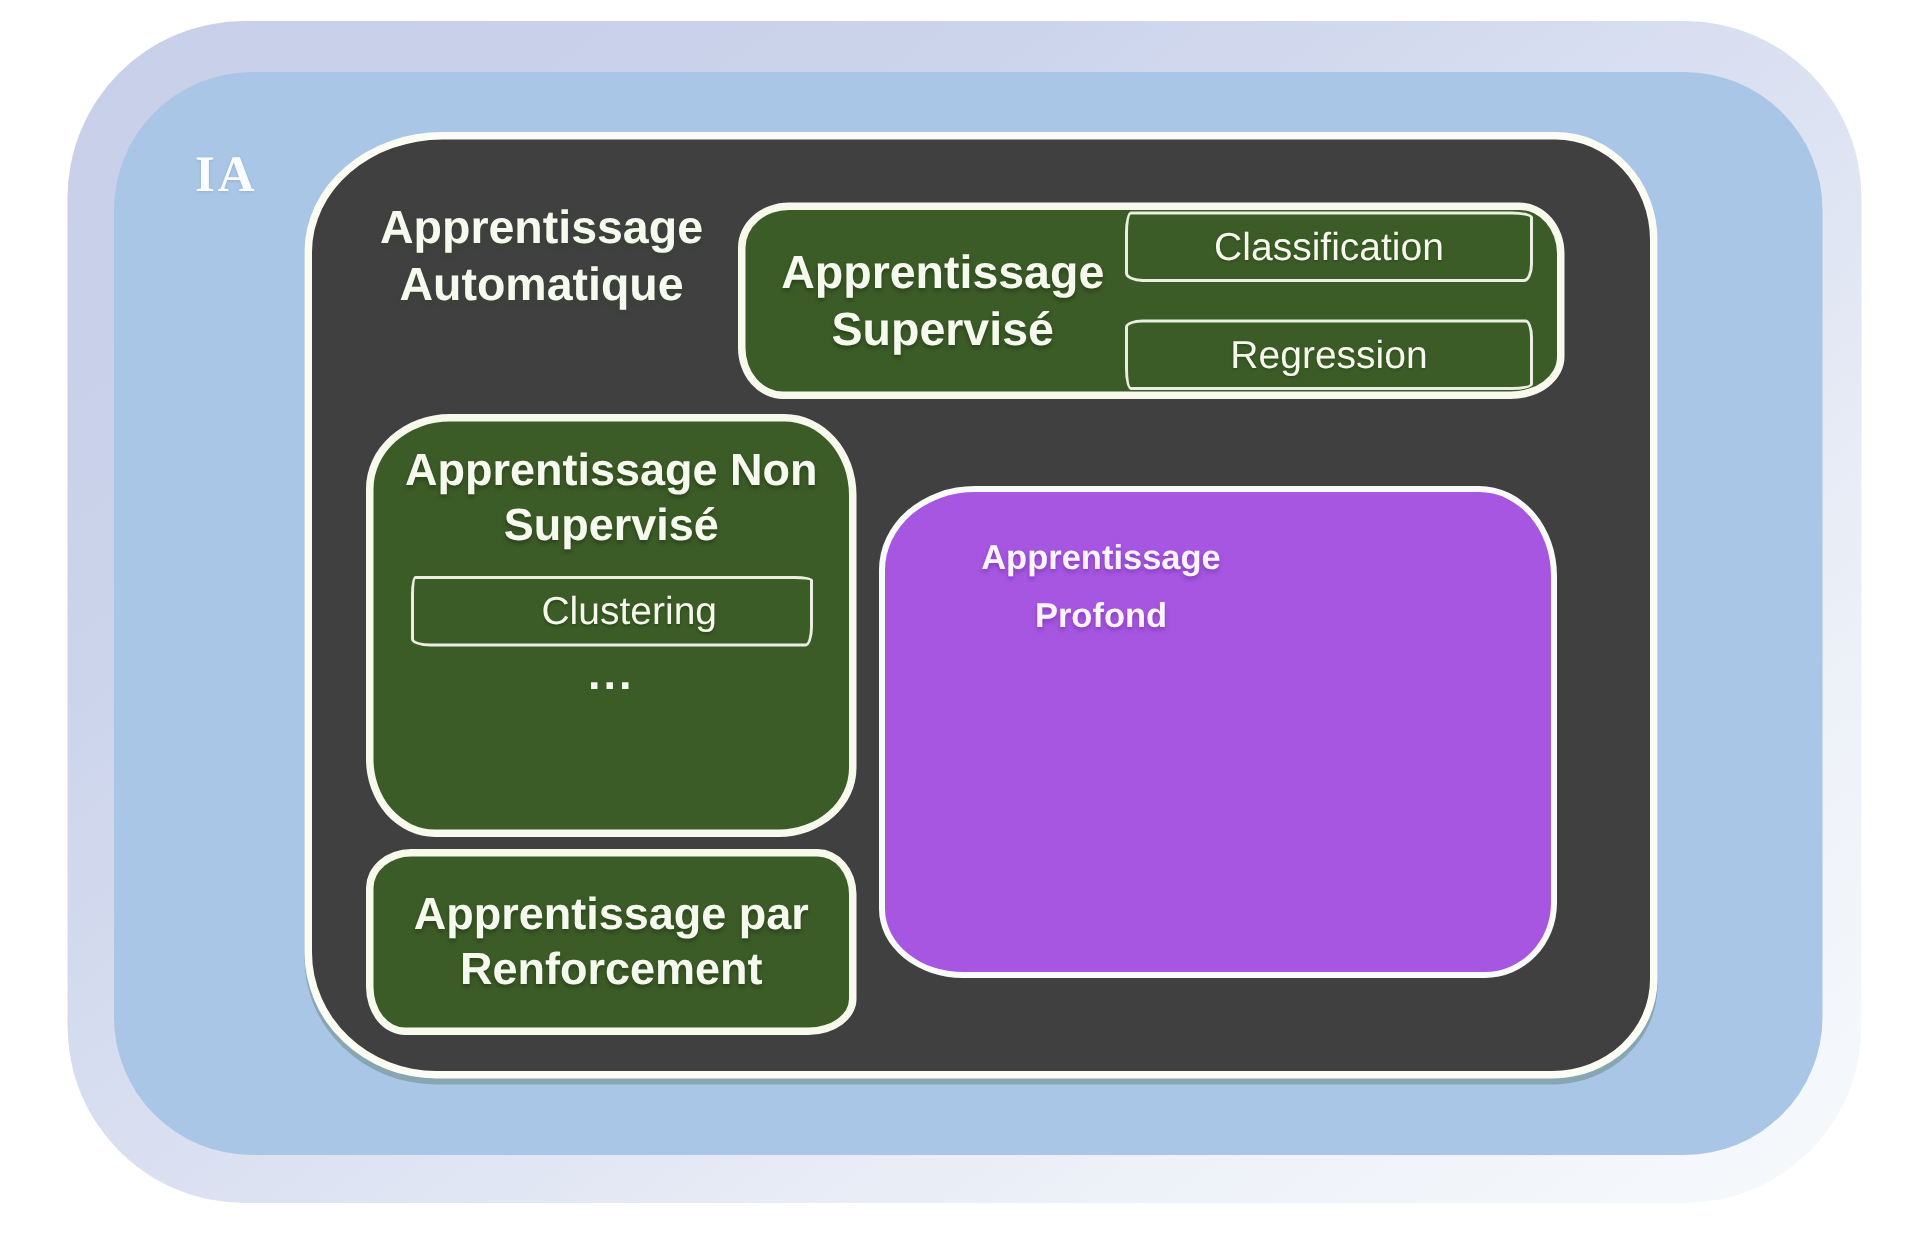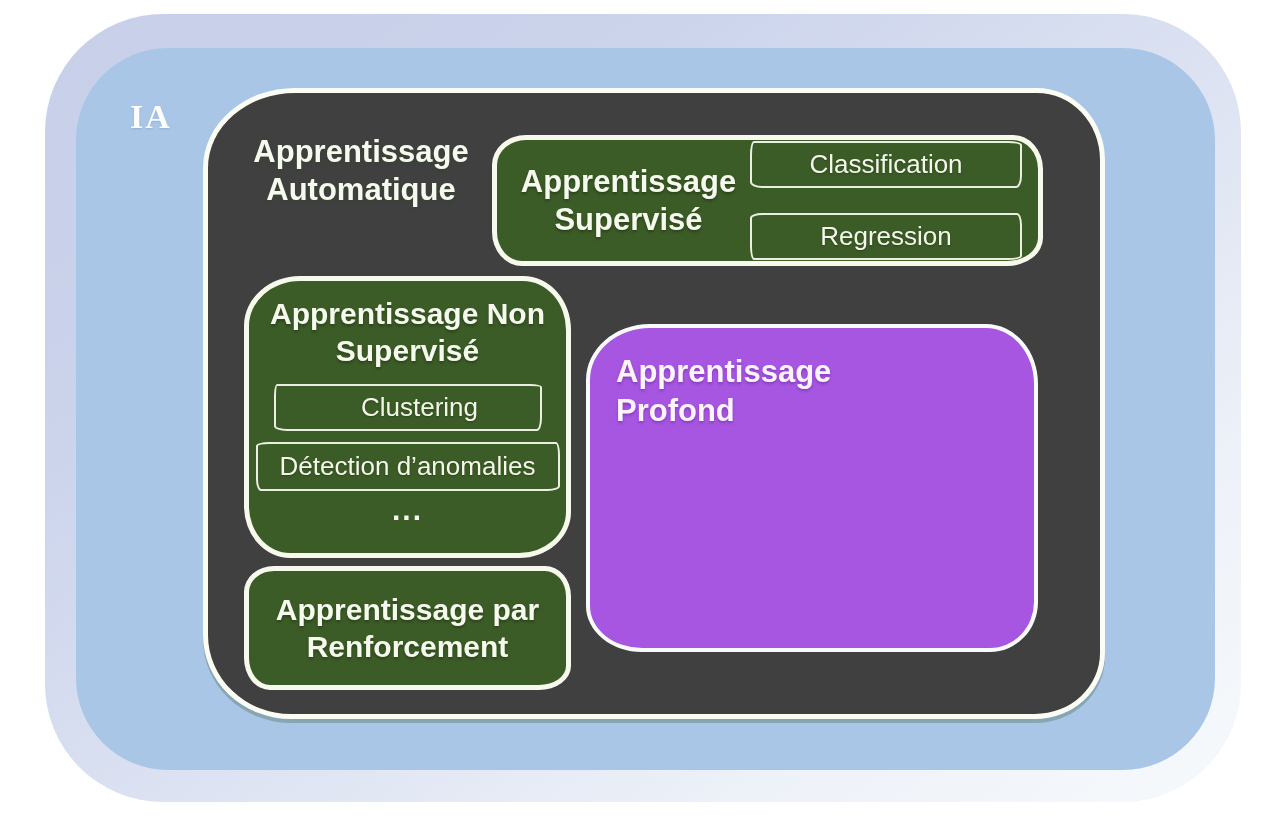--- a/index.html
+++ b/index.html
@@ -166,22 +166,23 @@
     position: absolute;
     left: 378px; top: 231px;
     width: 452px; height: 328px;
     background: #a756e2;
     border: 4px solid #f8fafc;
     border-radius: 64px 52px 48px 56px / 56px 60px 50px 46px;
     padding: 24px 0 0 26px;
   }
   .deep-title {
     width: 236px;
-    font-weight: bold;
-    font-size: 31px;
+    text-align: center;
+    font-weight: bold;
+    font-size: 23px;
     line-height: 39px;
     color: #fdf4ff;
     text-shadow: 0 2px 3px rgba(70,20,110,0.35);
   }
 </style>
 </head>
 <body>
 
 <div class="canvas">
 
@@ -199,21 +200,20 @@
       <div class="node-title sup-title">Apprentissage Supervisé</div>
       <div class="sup-items">
         <div class="sub-item sup-item-1">Classification</div>
         <div class="sub-item sup-item-2">Regression</div>
       </div>
     </div>
 
     <div class="dark-box unsup-box">
       <div class="node-title unsup-title">Apprentissage Non Supervisé</div>
       <div class="sub-item unsup-item-1">Clustering</div>
-      <div class="sub-item unsup-item-2">Détection d’anomalies</div>
       <div class="unsup-more">...</div>
     </div>
 
     <div class="dark-box reinf-box">
       <div class="node-title reinf-title">Apprentissage par Renforcement</div>
     </div>
 
     <div class="deep-box">
       <div class="deep-title">Apprentissage Profond</div>
     </div>

